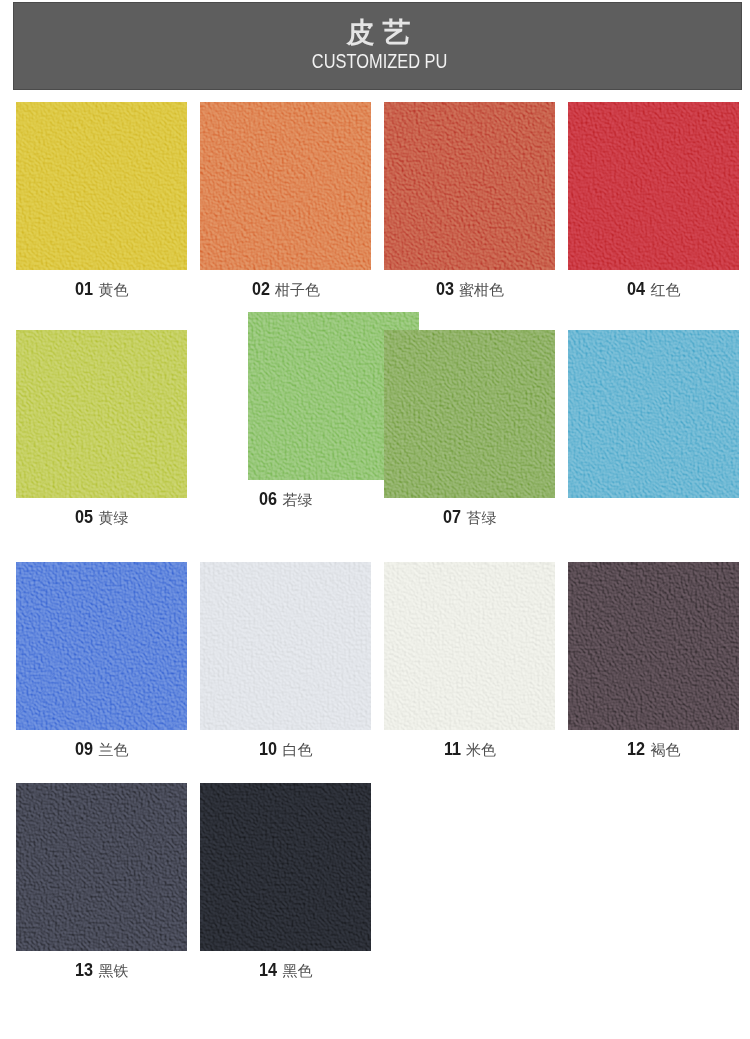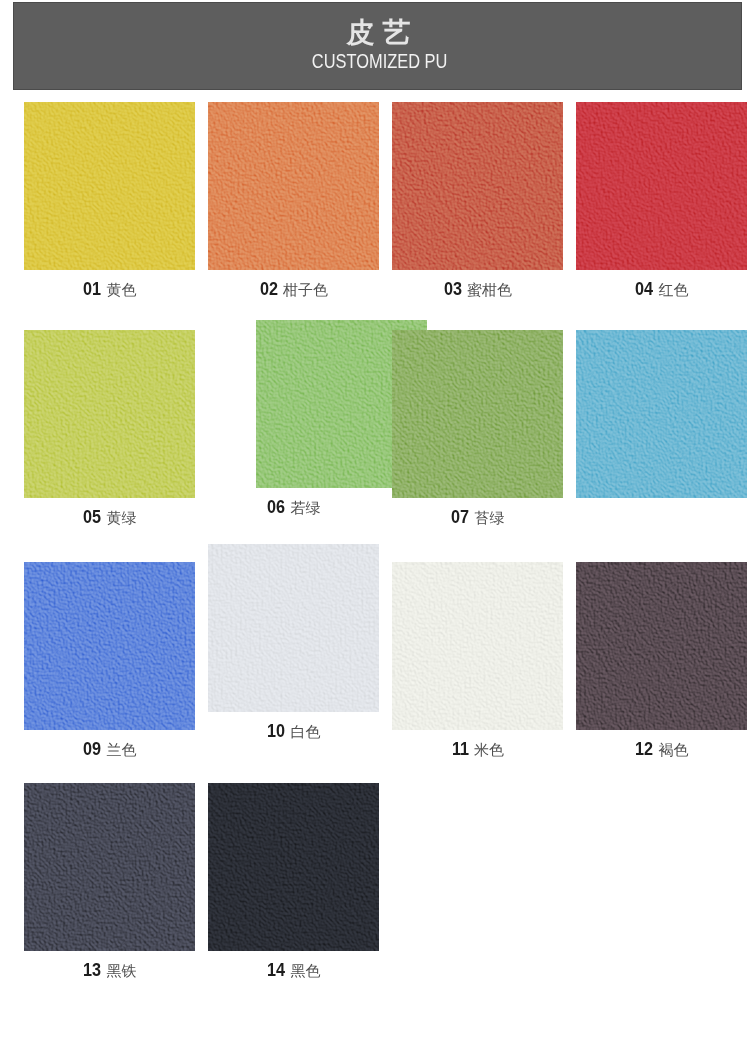--- a/index.html
+++ b/index.html
@@ -15,21 +15,21 @@
                      inset 1px 0 0 #4b4b4b, inset -1px 0 0 #4b4b4b;}
   .banner-cn{position:absolute;left:1px;top:17px;width:729px;text-align:center;
              color:#e5e5e5;font-weight:bold;font-size:28px;letter-spacing:0;
              line-height:28px;}
   .banner-en{position:absolute;left:2px;top:49px;width:729px;text-align:center;
              color:#f2f2f2;font-size:20px;line-height:20px;font-weight:normal;}
   .banner-en > span{display:inline-block;transform:scaleX(0.82);
                     transform-origin:center center;}
 
   
-  .grid{position:absolute;left:0;top:0;width:628px;height:1039px;margin-left:8px;}
+  .grid{position:absolute;left:0;top:0;width:628px;height:1039px;}
   .cell{position:absolute;width:171px;}
   .sw{position:relative;width:171px;height:168px;overflow:hidden;}
   .sw .tex{position:absolute;left:0;top:0;width:171px;height:168px;display:block;}
   .lbl{position:absolute;left:0;top:178px;width:171px;text-align:center;
        white-space:nowrap;line-height:18px;}
   .lbl .num{font-size:18px;font-weight:bold;color:#1d1d1d;
             display:inline-block;transform:scaleX(0.9);transform-origin:center bottom;
             vertical-align:baseline;}
   .lbl .nm{font-size:15px;color:#4f4f4f;margin-left:4px;font-weight:normal;}
 </style>
@@ -112,21 +112,21 @@
               <feGaussianBlur in="n" stdDeviation="0.5" result="nb"></feGaussianBlur>
               <feDiffuseLighting in="nb" lighting-color="#808080" surfaceScale="1.2">
                 <feDistantLight azimuth="135" elevation="54"></feDistantLight>
               </feDiffuseLighting>
             </filter>
             <rect width="171" height="168" filter="url(#grain4)" opacity="1" style="mix-blend-mode:overlay"></rect>
           </svg>
         </div>
         <div class="lbl"><span class="num">05</span><span class="nm">黄绿</span></div>
       </div>
-      <div class="cell" style="left: 200px; top: 320px; padding-left: 48px;">
+      <div class="cell" style="left: 200px; top: 312px; padding-left: 48px;">
         <div class="sw" style="background: rgb(168, 209, 143);">
           <svg class="tex" width="171" height="168" viewBox="0 0 171 168">
             <filter id="grain5" x="0" y="0" width="100%" height="100%" color-interpolation-filters="sRGB">
               <feTurbulence type="fractalNoise" baseFrequency="0.42" numOctaves="1" seed="38" result="n"></feTurbulence>
               <feGaussianBlur in="n" stdDeviation="0.5" result="nb"></feGaussianBlur>
               <feDiffuseLighting in="nb" lighting-color="#808080" surfaceScale="1.2">
                 <feDistantLight azimuth="135" elevation="54"></feDistantLight>
               </feDiffuseLighting>
             </filter>
             <rect width="171" height="168" filter="url(#grain5)" opacity="1" style="mix-blend-mode:overlay"></rect>
@@ -171,21 +171,21 @@
               <feGaussianBlur in="n" stdDeviation="0.5" result="nb"></feGaussianBlur>
               <feDiffuseLighting in="nb" lighting-color="#808080" surfaceScale="1.2">
                 <feDistantLight azimuth="135" elevation="54"></feDistantLight>
               </feDiffuseLighting>
             </filter>
             <rect width="171" height="168" filter="url(#grain8)" opacity="1" style="mix-blend-mode:overlay"></rect>
           </svg>
         </div>
         <div class="lbl"><span class="num">09</span><span class="nm">兰色</span></div>
       </div>
-      <div class="cell" style="left: 200px; top: 544px;">
+      <div class="cell" style="left: 200px; top: 562px;">
         <div class="sw" style="background: rgb(233, 236, 241);">
           <svg class="tex" width="171" height="168" viewBox="0 0 171 168">
             <filter id="grain9" x="0" y="0" width="100%" height="100%" color-interpolation-filters="sRGB">
               <feTurbulence type="fractalNoise" baseFrequency="0.42" numOctaves="1" seed="66" result="n"></feTurbulence>
               <feGaussianBlur in="n" stdDeviation="0.5" result="nb"></feGaussianBlur>
               <feDiffuseLighting in="nb" lighting-color="#ffffff" surfaceScale="1.2">
                 <feDistantLight azimuth="135" elevation="54"></feDistantLight>
               </feDiffuseLighting>
             </filter>
             <rect width="171" height="168" filter="url(#grain9)" opacity="0.15" style="mix-blend-mode:multiply"></rect>

